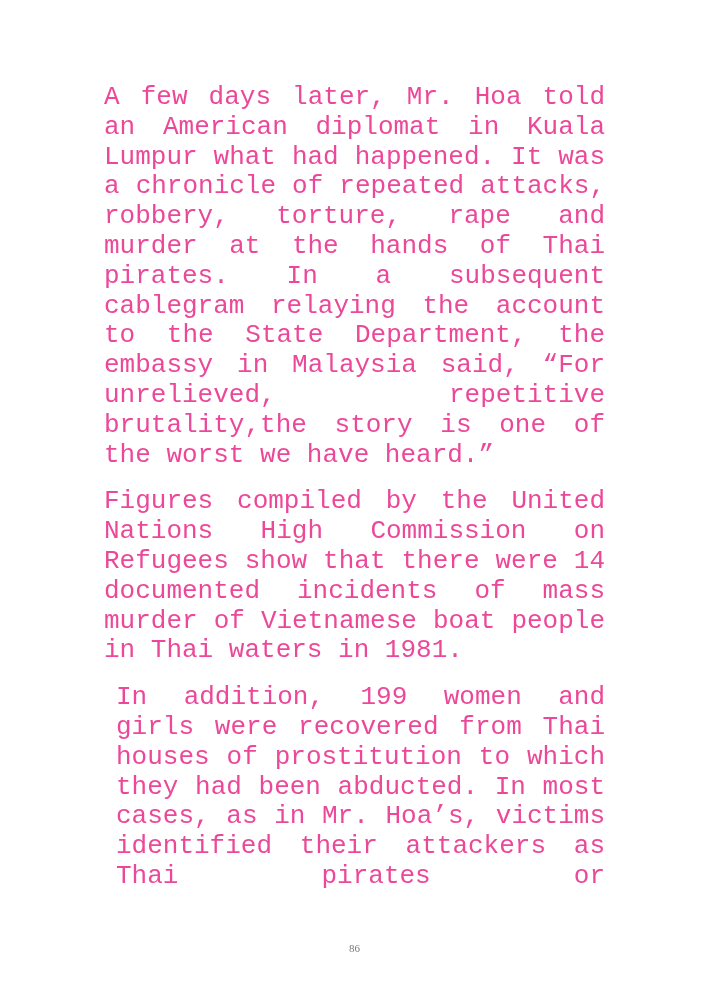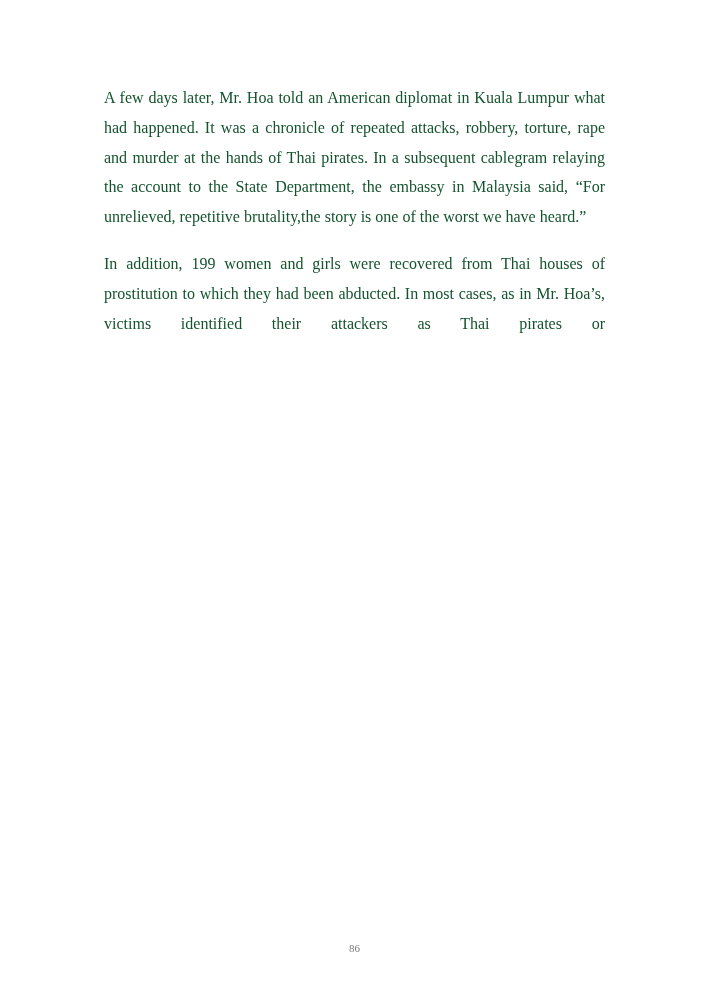--- a/index.html
+++ b/index.html
@@ -11,24 +11,24 @@
       width: 709px;
       height: 992px;
       position: relative;
       overflow: hidden;
     }
     .page {
       position: absolute;
       left: 104px;
       top: 83px;
       width: 501px;
-      font-family: Liberation Serif, serif;
-      font-size: 16px;
+      font-family: Liberation Mono, monospace;
+      font-size: 26px;
       line-height: 29.8px;
-      color: #14532d;
+      color: #ec4899;
       text-align: justify;
       text-align-last: left;
     }
     .page p {
       margin: 0 0 17px 0;
       padding: 0;
     }
     .page-number {
       position: absolute;
       left: 0;
@@ -38,16 +38,17 @@
       font-family: "Liberation Serif", "DejaVu Serif", serif;
       font-size: 11px;
       color: #7a7a7a;
     }
   </style>
 </head>
 <body>
 
 <div class="page">
   <p>A few days later, Mr. Hoa told an American diplomat in Kuala Lumpur what had happened. It was a chronicle of repeated attacks, robbery, torture, rape and murder at the hands of Thai pirates. In a subsequent cablegram relaying the account to the State Department, the embassy in Malaysia said, “For unrelieved, repetitive brutality,the story is one of the worst we have heard.”</p>
-  <p style="margin-bottom:0; text-align-last: justify;">In addition, 199 women and girls were recovered from Thai houses of prostitution to which they had been abducted. In most cases, as in Mr. Hoa’s, victims identified their attackers as Thai pirates or</p>
+  <p>Figures compiled by the United Nations High Commission on Refugees show that there were 14 documented incidents of mass murder of Vietnamese boat people in Thai waters in 1981.</p>
+  <p style="margin-bottom:0; text-align-last: justify; margin-left: 12px;">In addition, 199 women and girls were recovered from Thai houses of prostitution to which they had been abducted. In most cases, as in Mr. Hoa’s, victims identified their attackers as Thai pirates or</p>
 </div>
 
 <div class="page-number">86</div>
 
 </body></html>

